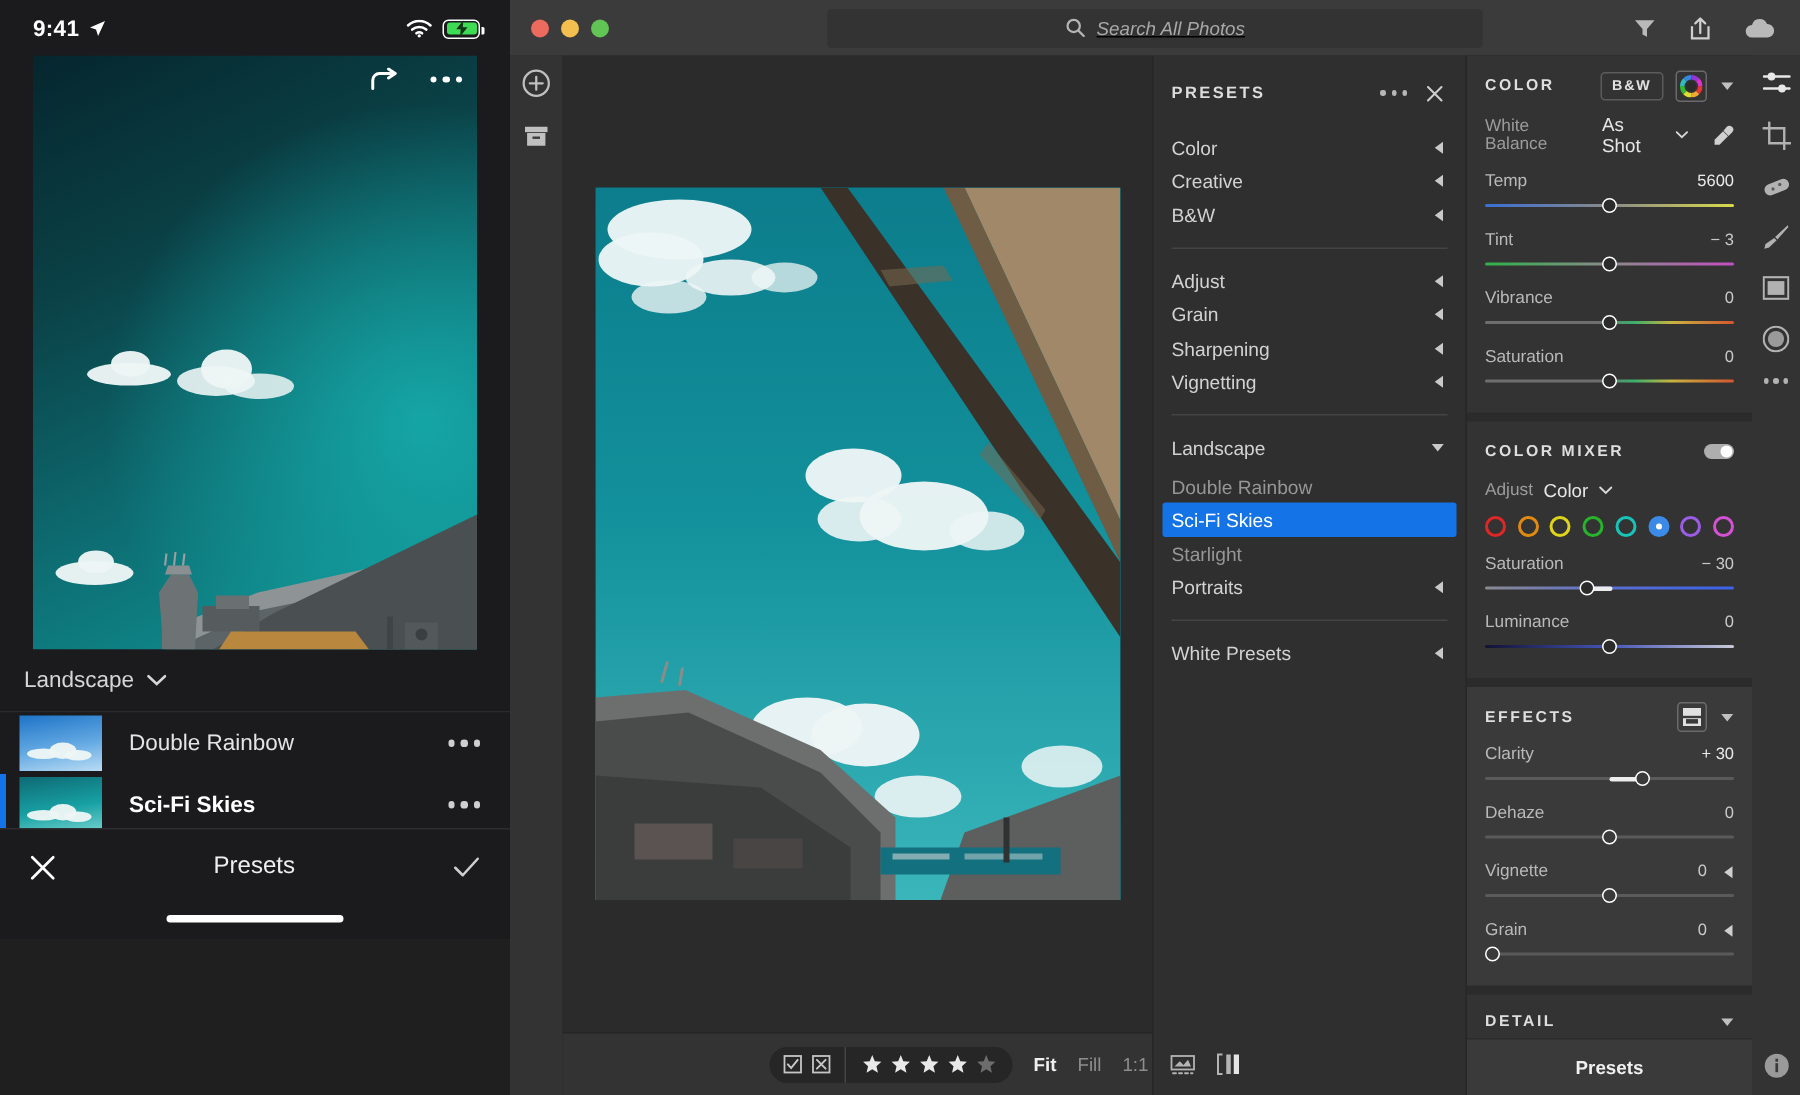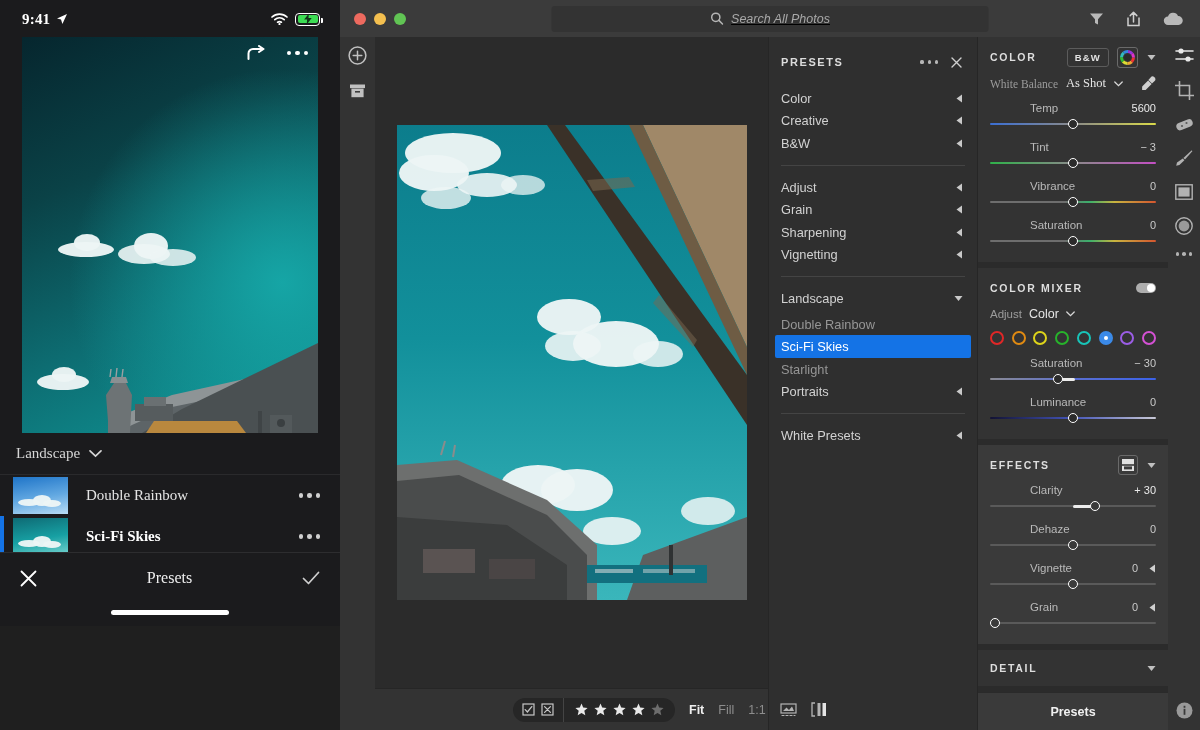--- a/index.html
+++ b/index.html
@@ -1,21 +1,21 @@
 <!DOCTYPE html>
 <html><head>
 <meta charset="utf-8">
 <style>
   * { margin:0; padding:0; box-sizing:border-box; }
   html,body { width:1200px; height:730px; overflow:hidden; background:#1f1f1f;
     font-family:"Liberation Sans", sans-serif; -webkit-font-smoothing:antialiased; }
   .root { position:relative; width:1200px; height:730px; }
 
   
-  .mobile { position:absolute; left:0; top:0; width:340px; height:626px; background:#1b1b1d;font-family:Liberation Serif, serif; }
+  .mobile { position:absolute; left:0; top:0; width:340px; height:626px; background:#1b1b1d; }
   .statusbar { height:38px; display:flex; align-items:center; justify-content:space-between;
     padding:0 20px 0 22px; color:#fff; }
   .sb-time { font-size:15px; font-weight:bold; letter-spacing:.2px; display:flex; align-items:center; gap:6px;}
   .loc-arrow { display:inline-block; }
   .sb-right { display:flex; align-items:center; gap:7px; }
   .battery { width:25px; height:13px; border:1.5px solid #fff; border-radius:4px; position:relative; padding:1.5px; }
   .battery:after { content:""; position:absolute; right:-4px; top:4px; width:2px; height:5px; background:#fff; border-radius:0 1px 1px 0; }
   .battery-fill { height:100%; background:#3ddc54; border-radius:2px; }
   .bolt { position:absolute; left:50%; top:50%; transform:translate(-50%,-50%); }
 
@@ -96,26 +96,26 @@
   .rpanel { width:190px; background:#2b2b2b; overflow:hidden; position:relative; }
   .rrail { width:32px; background:#333; display:flex; flex-direction:column; align-items:center;
      padding-top:10px; gap:17px; position:relative; }
   .sec { background:#333; margin:0 0 6px 0; padding:10px 12px 14px 12px; }
   .sec-head { display:flex; align-items:center; height:20px; margin-bottom:9px; }
   .sec-title { color:#dedede; font-size:10.5px; font-weight:bold; letter-spacing:1.7px; }
   .sec-head .spacer { flex:1; }
   .btn-bw { border:1px solid #5c5c5c; border-radius:3px; color:#e2e2e2; font-size:9.5px;
      font-weight:bold; letter-spacing:1.2px; padding:3px 7px; }
   .swatch-box { border:1px solid #6a6a6a; border-radius:3px; padding:2px; display:flex; }
-  .wb-row { display:flex; align-items:center; gap:8px; margin-bottom:11px;font-family:Liberation Serif, serif; }
+  .wb-row { display:flex; align-items:center; gap:8px; margin-bottom:11px; }
   .wb-label { color:#9c9c9c; font-size:11.5px; }
   .wb-val { color:#e6e6e6; font-size:12.5px; }
 
   .slider { margin-bottom:12px; }
-  .sl-top { display:flex; align-items:center; justify-content:space-between; margin-bottom:5px;margin-left:40px; }
+  .sl-top { display:flex; align-items:center; justify-content:space-between; margin-bottom:5px; }
   .sl-name { color:#b9b9b9; font-size:11.5px; }
   .sl-val { color:#c9c9c9; font-size:11px; }
   .sl-val.b { color:#e9e9e9; }
   .sl-track { position:relative; height:10px; }
   .sl-bar { position:absolute; top:4px; left:0; right:0; height:2px; background:#5a5a5a; border-radius:1px; }
   .sl-fill { position:absolute; top:3.5px; height:3px; background:#ececec; border-radius:2px; }
   .sl-knob { position:absolute; top:0px; width:10px; height:10px; border-radius:50%;
      border:1.7px solid #fff; background:#2b2b2b; transform:translateX(-50%); }
   .sl-exp { margin-left:6px; }
 

